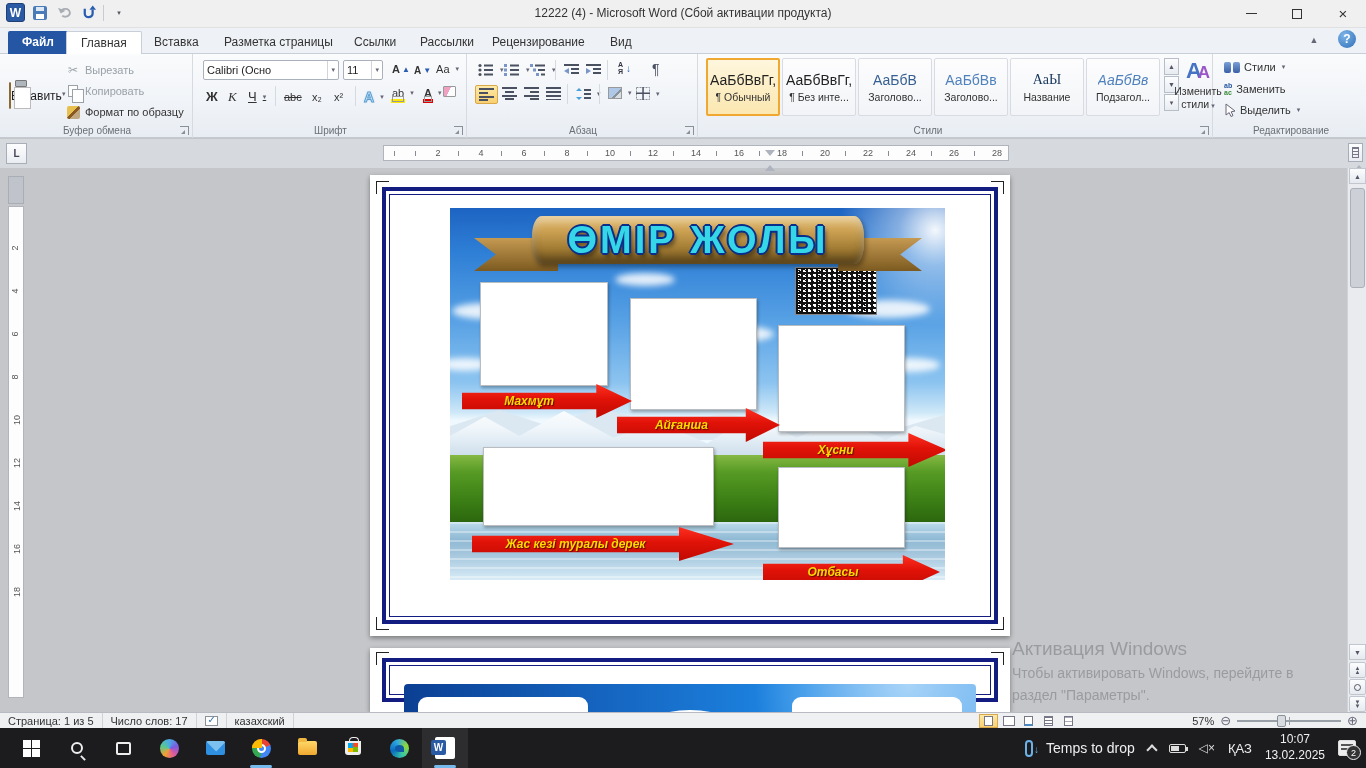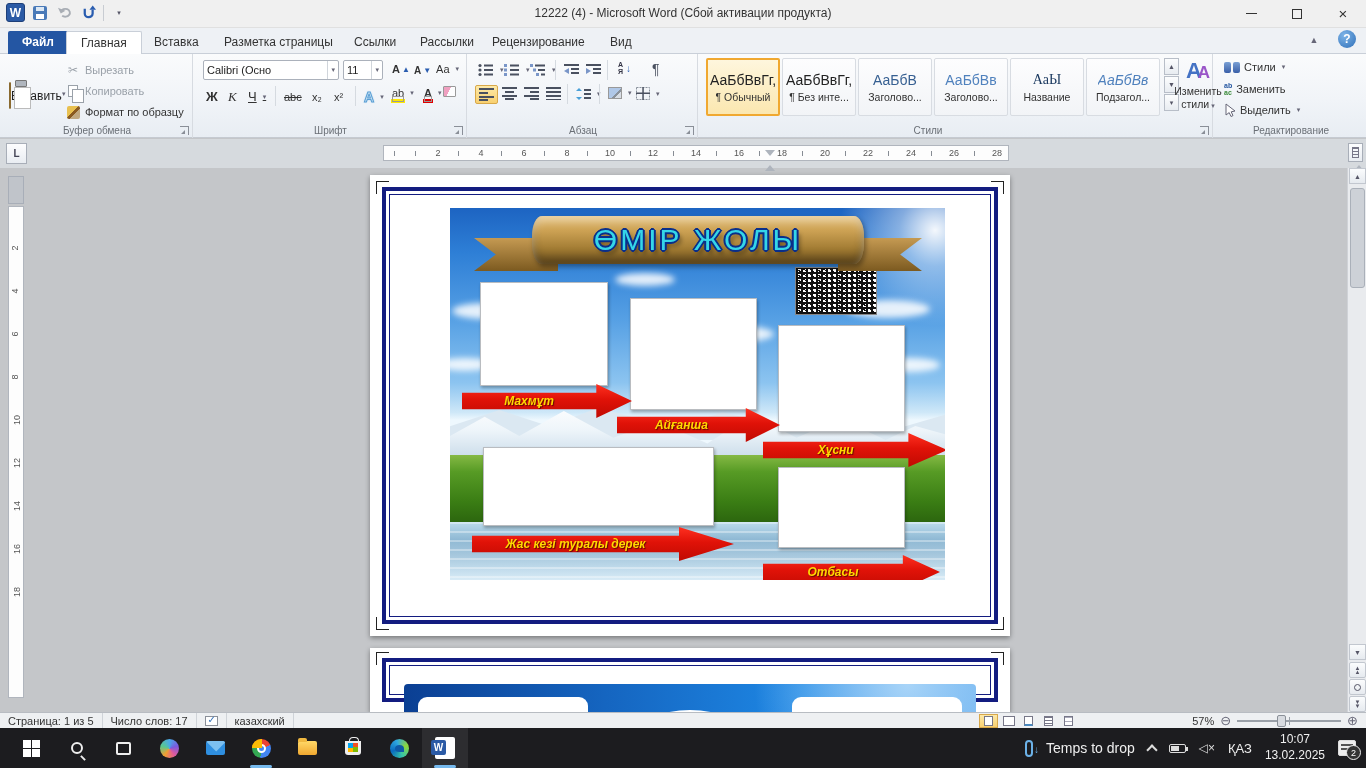--- a/index.html
+++ b/index.html
@@ -142,21 +142,21 @@
               color:var(--arrow_text,#ffd900);font-weight:bold;font-style:italic;font-size:12px;
               text-shadow:1px 1px 1px rgba(0,0,0,.55);white-space:nowrap;}
   .banner{position:absolute;left:24px;top:6px;width:448px;height:62px;z-index:5;}
   .wing{position:absolute;top:24px;width:84px;height:33px;background:linear-gradient(180deg,#c59a52,#7c5a20);}
   .wing-l{left:0;clip-path:polygon(0 0,100% 0,100% 100%,0 100%,26% 50%);}
   .wing-r{right:0;clip-path:polygon(0 0,100% 0,74% 50%,100% 100%,0 100%);}
   .bmain{position:absolute;left:58px;top:2px;width:332px;height:48px;border-radius:10px/20px;
          background:linear-gradient(180deg,#e2bc74 0%,#cda254 30%,#a07a32 70%,#7a5a22 100%);
          box-shadow:inset 0 5px 8px rgba(255,255,255,.4),inset 0 -7px 10px rgba(0,0,0,.3),2px 3px 5px rgba(0,0,0,.35);
          display:flex;align-items:center;justify-content:center;}
-  .btitle{font-size:30px;font-weight:400;letter-spacing:3px;color:var(--banner_text,#35d6e8);white-space:nowrap;
+  .btitle{font-size:38px;font-weight:700;letter-spacing:3px;color:var(--banner_text,#35d6e8);white-space:nowrap;
           text-shadow:-2px 0 #0a2f8a,2px 0 #0a2f8a,0 -2px #0a2f8a,0 2px #0a2f8a,-1px -1px #0a2f8a,1px 1px #0a2f8a,1px -1px #0a2f8a,-1px 1px #0a2f8a,3px 4px 4px rgba(0,0,0,.45);}
 
   
   .g2{position:absolute;left:34px;top:36px;width:572px;height:80px;border-radius:4px;
       background:radial-gradient(circle at 88% 0%,#a8d4f8 0,rgba(168,212,248,0) 30%),linear-gradient(90deg,#0b3f93 0%,#1565c0 35%,#1e88e5 70%,#5aa8ee 100%);}
   .g2 .wb{position:absolute;top:13px;width:170px;height:60px;background:#fff;border-radius:9px;}
   .g2 .arc{position:absolute;left:216px;top:26px;width:140px;height:90px;background:#fff;border-radius:50%;}
 
   
   .watermark{position:absolute;left:1012px;top:634px;color:#8f9194;opacity:.8;width:330px;line-height:1.55;}
@@ -615,20 +615,25 @@
     <div class="navyframe" style="inset:10px 12px;"></div>
     <div class="cm cm-tl" style="top:4px;"></div>
     <div class="cm cm-tr" style="top:4px;"></div>
     <div class="g2">
       <div class="wb" style="left:14px;"></div>
       <div class="wb" style="right:14px;"></div>
       <div class="arc"></div>
     </div>
   </div>
 
+  <div class="watermark">
+    <div class="w1">Активация Windows</div>
+    <div class="w2">Чтобы активировать Windows, перейдите в</div>
+    <div class="w2">раздел "Параметры".</div>
+  </div>
 
   <div class="vscroll">
     <div class="sbtn" style="top:0;">▲</div>
     <div class="sthumb"></div>
     <div class="sbtn" style="top:476px;">▼</div>
     <div class="sbtn brws" style="top:494px;">
         <span class="dblup">
           <span>▲</span>
           <span>▲</span>
         </span>

